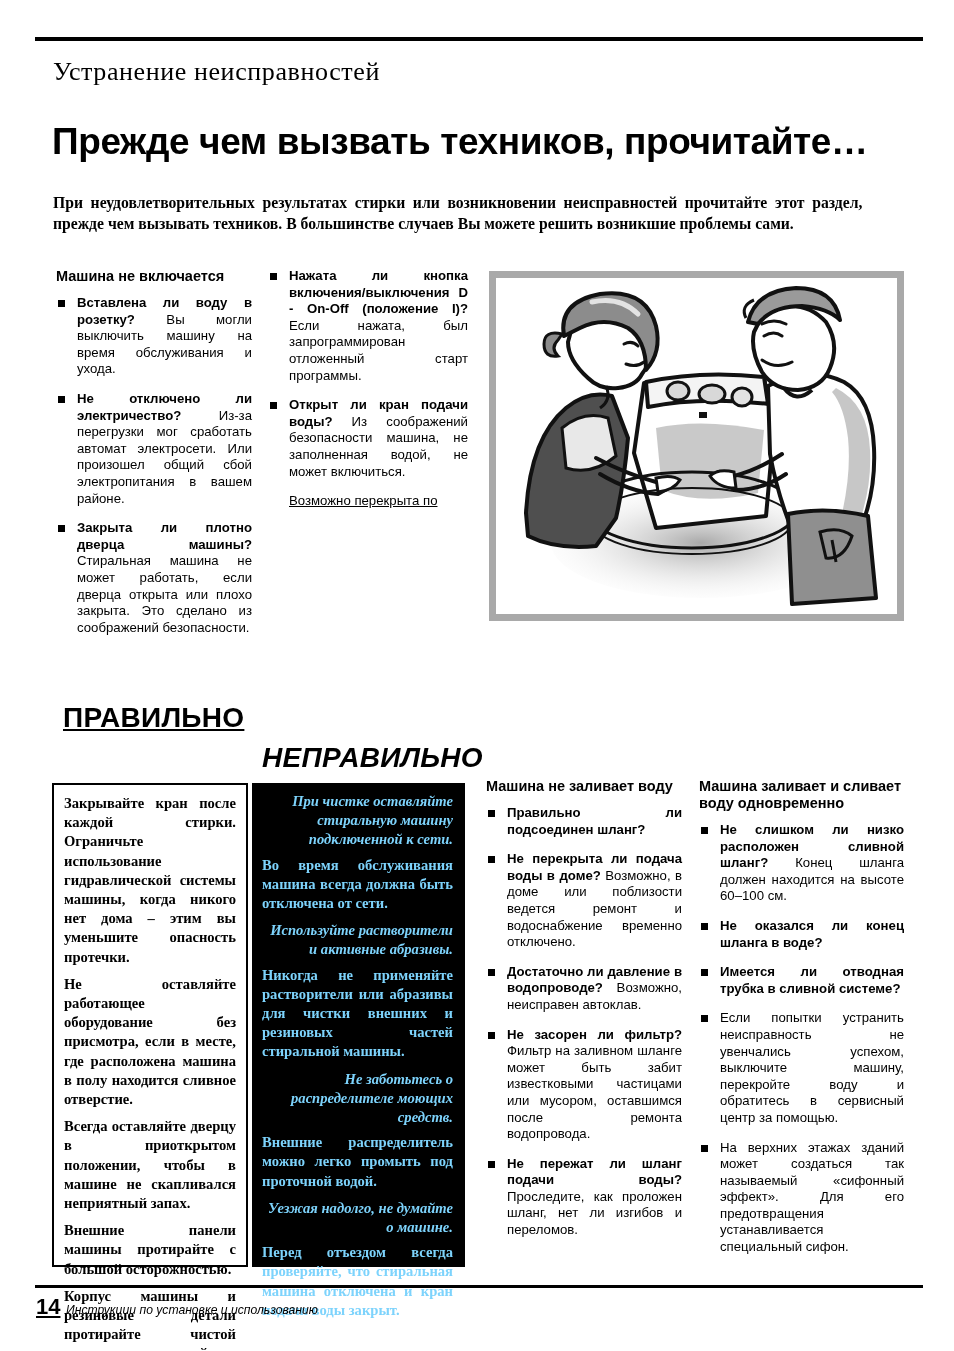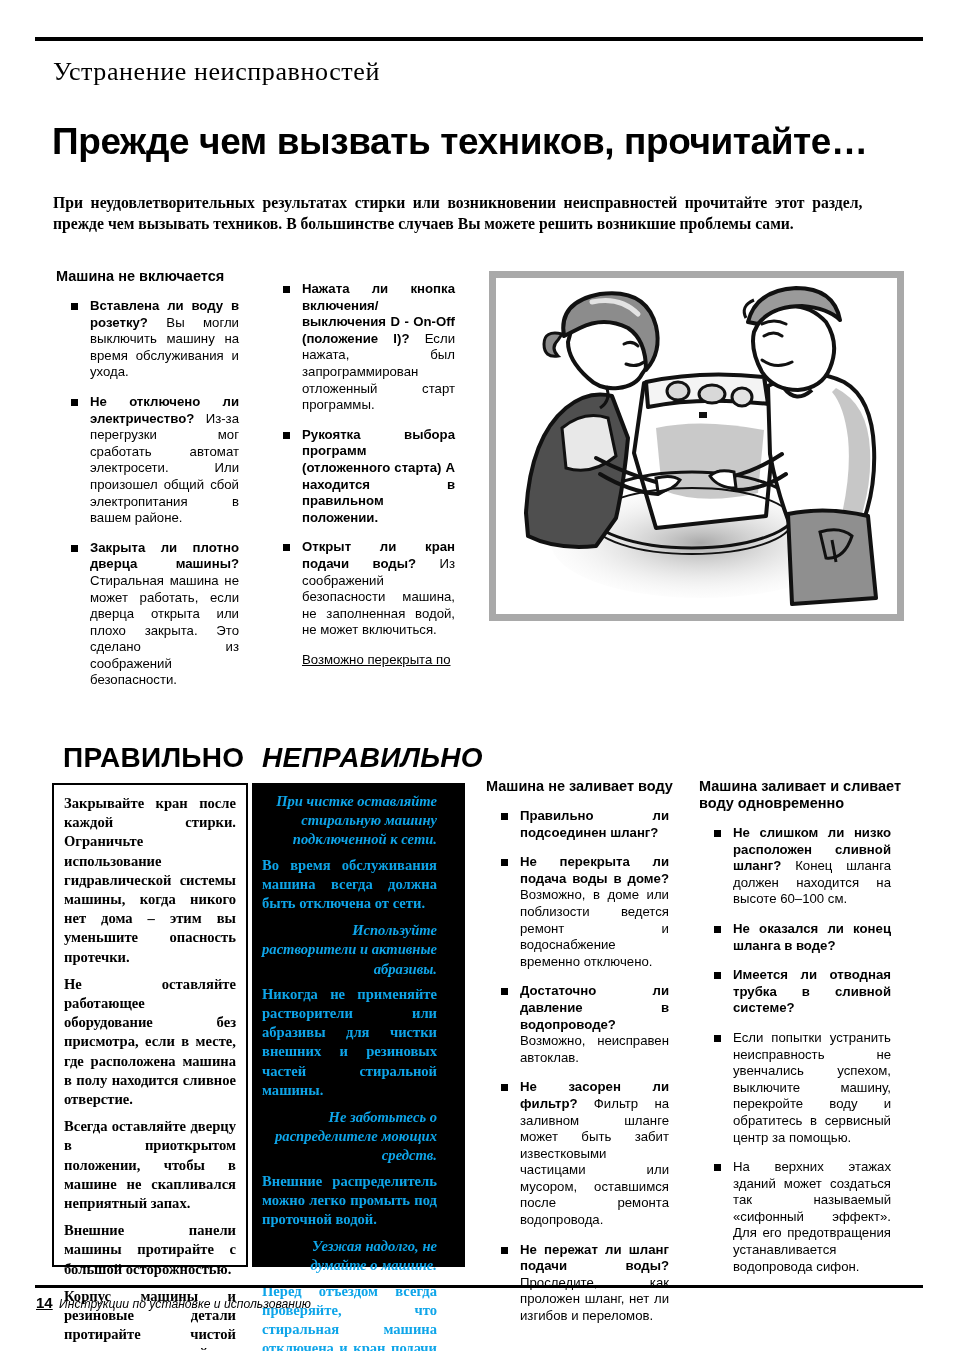--- a/index.html
+++ b/index.html
@@ -71,21 +71,21 @@
   
   .colhead {
     font-family: "Liberation Sans", sans-serif;
     font-weight: bold;
     font-size: 14.5px;
     line-height: 17px;
     margin: 0 0 10px 0;
   }
   ul.blist {
     list-style: none;
-    margin: 13px;
+    margin: 0;
     padding: 0;
   }
   ul.blist > li {
     position: relative;
     padding-left: 21px;
     margin-bottom: 13px;
     font-family: "Liberation Sans", sans-serif;
     font-size: 13.2px;
     line-height: 16.6px;
     text-align: justify;
@@ -128,40 +128,40 @@
 
   
   .bigword {
     position: absolute;
     font-family: "Liberation Sans", sans-serif;
     font-weight: bold;
     font-size: 28px;
     letter-spacing: 0.3px;
     white-space: nowrap;
   }
-  #word-pravilno { left: 63px; top: 742px; }
+  #word-pravilno { left: 63px; top: 702px; text-decoration: underline; }
   #word-nepravilno { left: 262px; top: 742px; font-style: italic; }
 
   .box-white {
     position: absolute;
     left: 52px; top: 783px;
     width: 196px; height: 484px;
     border: 2px solid #000;
     box-sizing: border-box;
     background: #fff;
     padding: 9px 10px 6px 10px;
   }
   .box-black {
     position: absolute;
     left: 252px; top: 783px;
     width: 213px; height: 484px;
     background: #000;
-    color: #0ea5e9;
+    color: #7dd3fc;
     box-sizing: border-box;
-    padding: 9px 28px 6px 10px;
+    padding: 9px 12px 6px 10px;
   }
   .serif-bold {
     font-family: "Liberation Serif", serif;
     font-weight: bold;
     font-size: 14.6px;
     line-height: 19.2px;
     text-align: justify;
     margin: 0 0 8px 0;
   }
   .serif-bold:last-child { margin-bottom: 0; }
@@ -189,21 +189,21 @@
 
   
   .footer {
     position: absolute;
     left: 36px; top: 1294px;
     white-space: nowrap;
   }
   .footer .pagenum {
     font-family: "Liberation Sans", sans-serif;
     font-weight: bold;
-    font-size: 15px;
+    font-size: 22px;
     vertical-align: baseline;
     text-decoration: underline;
   }
   .footer .ftext {
     font-family: "Liberation Sans", sans-serif;
     font-style: italic;
     font-size: 13.5px;
     margin-left: 6px;
     display: inline-block;
     transform: scaleX(0.9);
@@ -226,21 +226,20 @@
     <ul class="blist">
       <li><b>Вставлена ли воду в розетку?</b><span> Вы могли выключить машину на время обслуживания и ухода.</span></li>
       <li><b>Не отключено ли электричество?</b><span> Из-за перегрузки мог сработать автомат электросети. Или произошел общий сбой электропитания в вашем районе.</span></li>
       <li><b>Закрыта ли плотно дверца машины?</b><span> Стиральная машина не может работать, если дверца открыта или плохо закрыта. Это сделано из соображений безопасности.</span></li>
     </ul>
   </div>
 
   <div id="col-upper-2">
     <ul class="blist">
       <li><b>Нажата ли кнопка включения/выключения D - On-Off (положение I)?</b><span> Если нажата, был запрограммирован отложенный старт программы.</span></li>
-      <li><b>Рукоятка выбора программ (отложенного старта) A находится в правильном положении.</b><span></span></li>
       <li><b>Открыт ли кран подачи воды?</b><span> Из соображений безопасности машина, не заполненная водой, не может включиться.</span></li>
       <li class="nobullet">Возможно перекрыта по</li>
     </ul>
   </div>
 
   <div class="illus-frame">
     <svg width="401" height="336" viewBox="0 0 401 336">
       <rect x="0" y="0" width="401" height="336" fill="#ffffff"></rect>
       <defs>
         <radialGradient id="softsh" cx="50%" cy="50%" r="60%">
@@ -348,21 +347,21 @@
     </ul>
   </div>
 
   <div id="col-lower-4">
     <div class="colhead">Машина заливает и сливает воду одновременно</div>
     <ul class="blist">
       <li><b>Не слишком ли низко расположен сливной шланг?</b><span> Конец шланга должен находится на высоте 60–100 см.</span></li>
       <li><b>Не оказался ли конец шланга в воде?</b><span></span></li>
       <li><b>Имеется ли отводная трубка в сливной системе?</b><span></span></li>
       <li><span>Если попытки устранить неисправность не увенчались успехом, выключите машину, перекройте воду и обратитесь в сервисный центр за помощью.</span></li>
-      <li><span>На верхних этажах зданий может создаться так называемый «сифонный эффект». Для его предотвращения устанавливается водопровода сифон.</span></li>
+      <li><span>На верхних этажах зданий может создаться так называемый «сифонный эффект». Для его предотвращения устанавливается специальный сифон.</span></li>
     </ul>
   </div>
 
   <div class="rule-bottom"></div>
 
   <div class="footer">
     <span class="pagenum">14</span><span class="ftext">Инструкции по установке и использованию</span>
   </div>
 
 </div>

